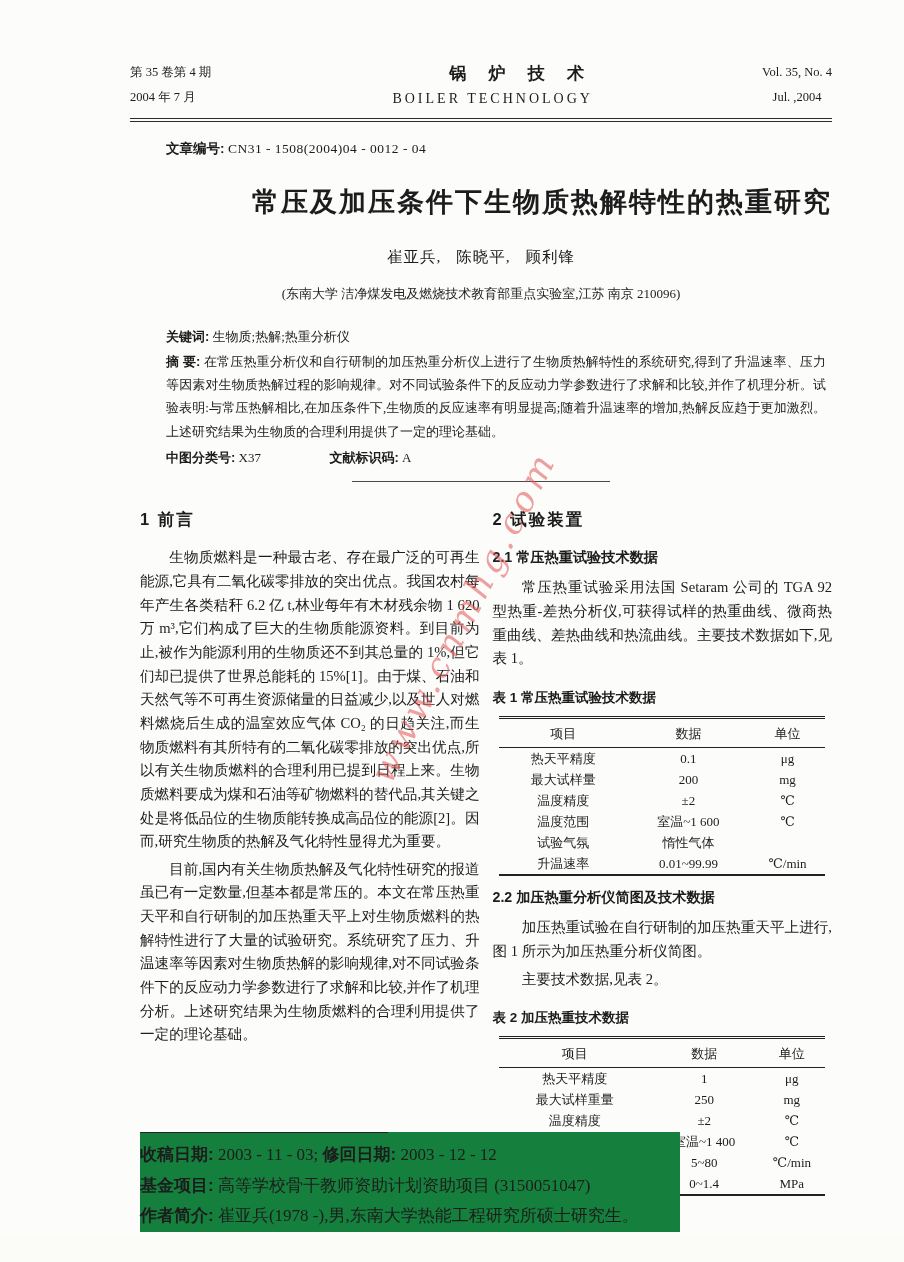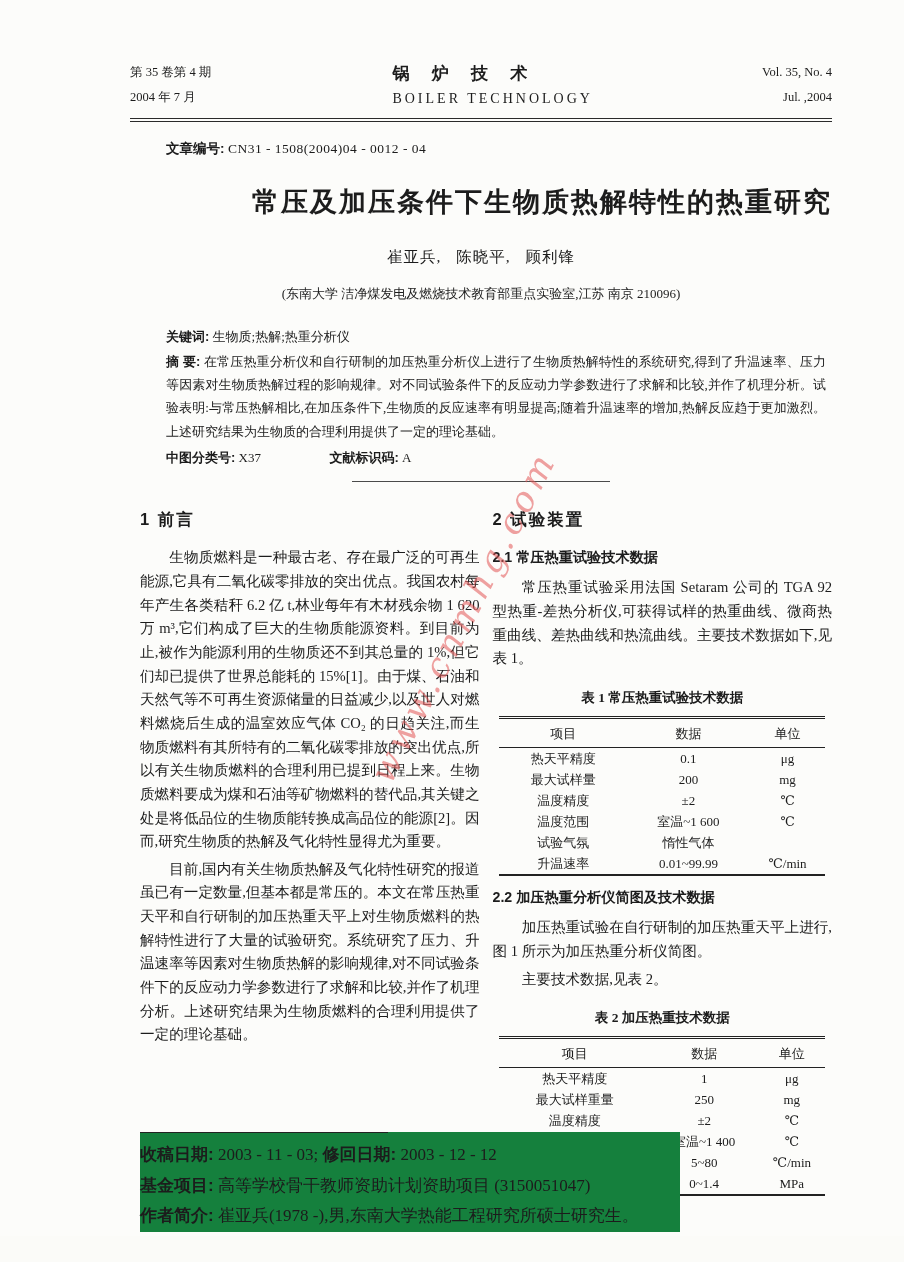--- a/index.html
+++ b/index.html
@@ -7,24 +7,24 @@
   .page{
     position:relative; width:904px; height:1236px; overflow:hidden;
     background:#fcfcfa; color:#1c1c1c;
     font-family:"Liberation Serif","DejaVu Serif",serif;
   }
   .content{ position:absolute; left:130px; top:60px; width:702px; }
 
   
   .jheader{ display:flex; justify-content:space-between; align-items:flex-start; }
   .jh-left{ font-size:12.5px; line-height:2.0; }
-  .jh-center{ text-align:left; margin-top:2px;margin-left:12px; }
+  .jh-center{ text-align:right; margin-top:2px;margin-left:12px; }
   .jh-cn{ font-size:17px; font-weight:bold; letter-spacing:9px; }
   .jh-en{ font-size:14px; letter-spacing:3px; margin-top:6px; }
-  .jh-right{ font-size:12.5px; line-height:2.0; text-align:right; }
+  .jh-right{ font-size:12.5px; line-height:2.0; text-align:center; }
   .jrule{ margin-top:8px; height:4px; border-top:1.6px solid #2a2a2a; border-bottom:1.6px solid #2a2a2a; }
 
   .blabel{ font-family:"Liberation Sans","DejaVu Sans",sans-serif; font-weight:bold; }
 
   .article-no{ margin:18px 0 0 36px; font-size:13.5px; }
   .article-no .val{ letter-spacing:.5px; }
 
   .title{ text-align:right; margin-top:26px; font-size:27px; font-weight:bold;
           font-family:"Liberation Sans","DejaVu Sans",sans-serif; letter-spacing:2px; }
   .authors{ text-align:center; margin-top:27px; font-size:15.5px; letter-spacing:1px; word-spacing:10px; }
@@ -39,21 +39,21 @@
 
   
   .cols{ display:flex; gap:13px; margin-top:16px; padding-left:10px; }
   .col{ width:340px; font-size:14.6px; line-height:1.62; text-align:justify; }
   .sec-h{ font-family:"Liberation Sans","DejaVu Sans",sans-serif; font-weight:bold;
           font-size:16.5px; margin:8px 0 14px 0; letter-spacing:2px; }
   .subsec-h{ font-family:"Liberation Sans","DejaVu Sans",sans-serif; font-weight:bold;
              font-size:14.2px; margin:10px 0 7px 0; }
   .para{ text-indent:2em; margin-bottom:4px; }
 
-  .tbl-cap{ text-align:center; font-family:Liberation Serif, serif;
+  .tbl-cap{ font-family:Liberation Sans, sans-serif;
             font-weight:bold; font-size:13.5px; margin:16px 0 7px 0; }
   table.three-line{ width:96%; margin:0 auto 10px auto; border-collapse:collapse;
                     font-size:13px; border-top:3px double #222; border-bottom:2px solid #222; }
   table.three-line th{ font-weight:normal; padding:4px 0 3px 0; border-bottom:1.4px solid #222; text-align:center; }
   table.three-line td{ padding:0 0; text-align:center; }
 
   
   .footnotes{ position:absolute; left:140px; top:1132px; width:540px;
               background:#15803d; font-size:17px; line-height:1.8; }
   .fn-divider{ width:248px; border-top:1.8px solid #222; margin-bottom:7px; }

